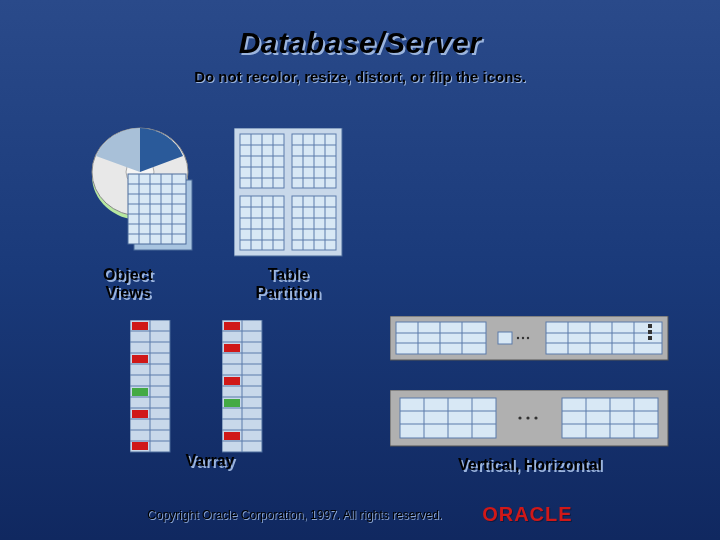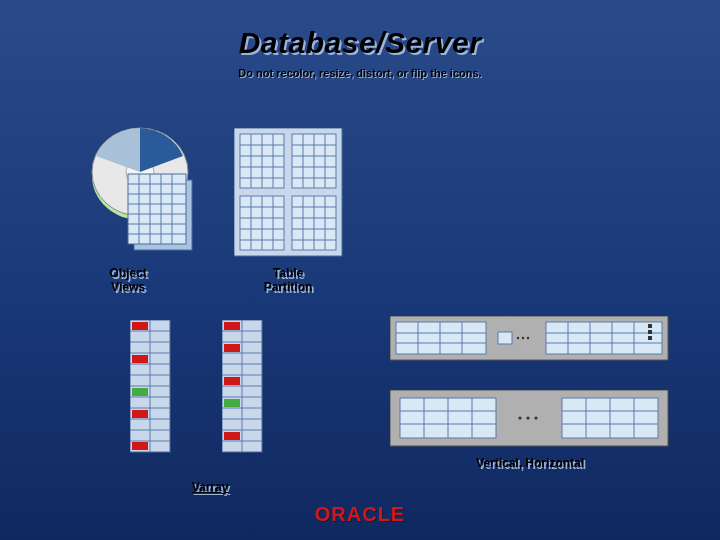--- a/index.html
+++ b/index.html
@@ -17,29 +17,29 @@
     font-size: 30px;
     font-weight: bold;
     font-style: italic;
     color: #000;
     text-shadow: 2px 2px 0 #9bb4dd;
     padding-top: 26px;
     letter-spacing: 0.5px;
   }
   .subtitle {
     text-align: center;
-    font-size: 11px;
+    font-size: 15px;
     font-weight: bold;
     color: #000;
     text-shadow: 1px 1px 0 #9bb4dd;
     margin-top: 6px;
     line-height: 1.4;
   }
   .label {
-    font-size: 12px;
+    font-size: 16px;
     font-weight: bold;
     color: #000;
     text-shadow: 2px 2px 0 #9bb4dd;
     text-align: center;
     position: absolute;
   }
   .object-views-icon { position: absolute; left: 88px; top: 126px; }
   .partition-icon { position: absolute; left: 234px; top: 128px; }
   .varray-icon { position: absolute; left: 130px; top: 320px; display: flex; gap: 50px; }
   .vh-icon-top { position: absolute; left: 390px; top: 316px; }
@@ -193,21 +193,21 @@
         <line x1="0" y1="110" x2="40" y2="110"></line>
         <line x1="0" y1="121" x2="40" y2="121"></line>
     </g>
     <rect x="2" y="2" width="16" height="8" fill="#d01818"></rect>
     <rect x="2" y="24" width="16" height="8" fill="#d01818"></rect>
     <rect x="2" y="57" width="16" height="8" fill="#d01818"></rect>
     <rect x="2" y="79" width="16" height="8" fill="#44aa44"></rect>
     <rect x="2" y="112" width="16" height="8" fill="#d01818"></rect>
   </svg>
 </div>
-<div class="label" style="left:150px; top:480px; width:120px;text-decoration:underline;">Varray</div>
+<div class="label" style="left:150px; top:452px; width:120px;">Varray</div>
 
 <div class="vh-icon-top">
   <svg width="280" height="46">
     <rect x="0" y="0" width="278" height="44" fill="#b0b0b0" stroke="#555"></rect>
 
     <rect x="6" y="6" width="90" height="32" fill="#d8e8f5" stroke="#5a7aaa"></rect>
     <g stroke="#5a7aaa">
         <line x1="28" y1="6" x2="28" y2="38"></line>
         <line x1="50" y1="6" x2="50" y2="38"></line>
         <line x1="72" y1="6" x2="72" y2="38"></line>
@@ -259,14 +259,15 @@
         <line x1="220" y1="8" x2="220" y2="48"></line>
         <line x1="244" y1="8" x2="244" y2="48"></line>
     <line x1="172" y1="21" x2="268" y2="21"></line>
         <line x1="172" y1="34" x2="268" y2="34"></line>
       </g>
   </svg>
 </div>
 <div class="label" style="left:400px; top:456px; width:260px;">Vertical, Horizontal</div>
 
 <div class="footer">
+  <span class="copyright">Copyright  Oracle Corporation, 1997. All rights reserved.</span>
   <span class="oracle-logo">ORACLE</span>
 </div>
 
 </body></html>

